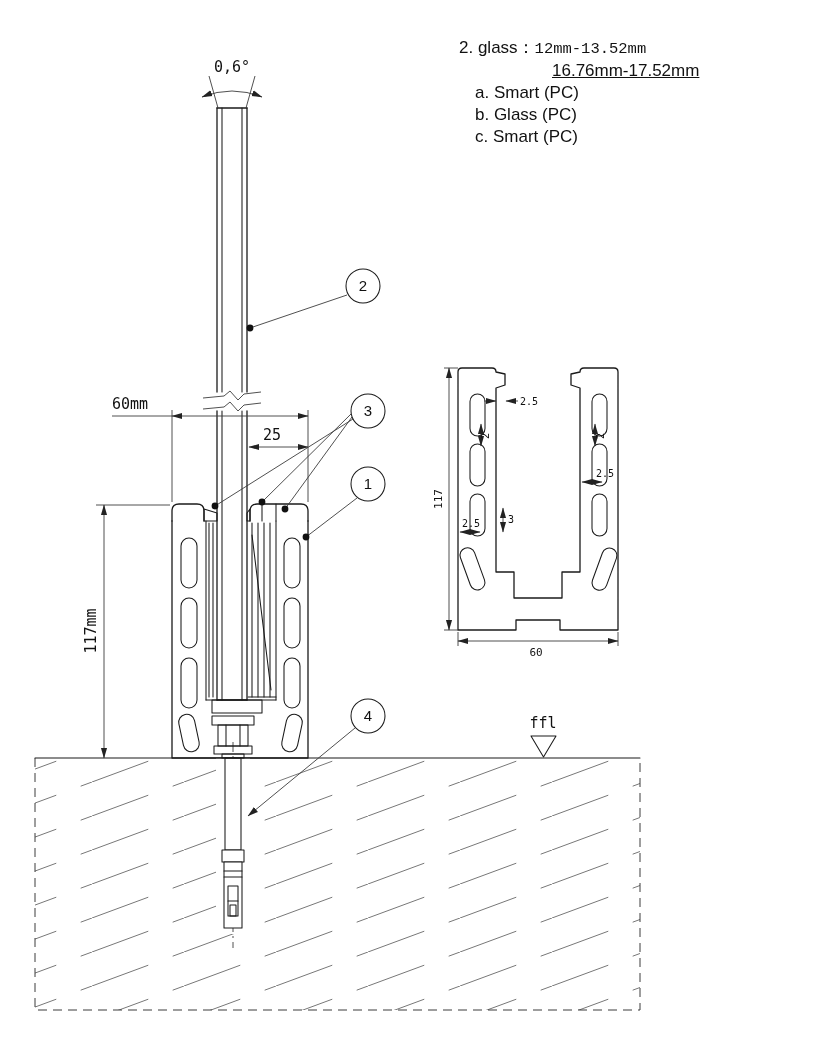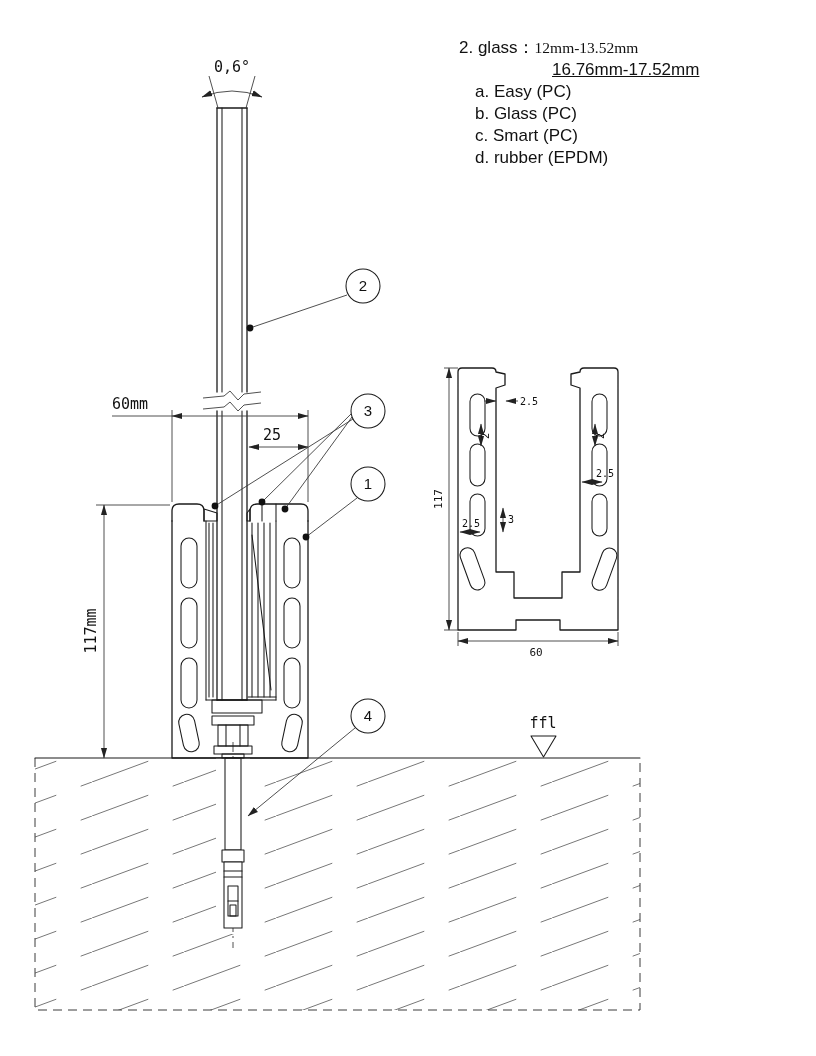--- a/index.html
+++ b/index.html
@@ -3,21 +3,21 @@
 <meta charset="utf-8">
 <style>
   html,body{margin:0;padding:0;}
   body{width:816px;height:1056px;position:relative;background:#ffffff;
        font-family:"Liberation Sans",sans-serif;color:#111;overflow:hidden;}
 
   .legend{position:absolute;left:459px;top:37px;width:352px;font-size:17px;line-height:22px;}
   .legend div{white-space:nowrap;}
   .ind1{padding-left:16px;}
   .ind2{padding-left:93px;text-decoration:underline;}
-  .cad{font-family:Liberation Serif, serif;font-size:15.5px;}
+  .cad{font-family:Liberation Mono, monospace;font-size:15.5px;}
 
   svg{position:absolute;left:0;top:0;}
   svg text{font-family:"DejaVu Sans Mono",monospace;fill:#111;}
   .dim{font-size:15px;}
   .dimmd{font-size:11px;}
   .dimsm{font-size:10px;}
   .cnum{font-size:15px;font-family:"Liberation Sans",sans-serif;}
 
   .ol{stroke:#1b1b1b;stroke-width:1.3;fill:none;stroke-linejoin:round;stroke-linecap:round;}
   .ol2{stroke:#1b1b1b;stroke-width:1.05;fill:none;stroke-linejoin:round;stroke-linecap:round;}
@@ -204,17 +204,16 @@
 
   <g>
     <text class="dim" x="543" y="728" text-anchor="middle">ffl</text>
     <path class="ol2" d="M531,736 L556,736 L543.5,757 Z" style="fill:#fff"></path>
   </g>
 </svg>
 
 <div class="legend">
   <div><span>2. glass：</span><span class="cad">12mm-13.52mm</span></div>
   <div class="ind2">16.76mm-17.52mm</div>
-  <div class="ind1">a. Easy (PC)</div>
+  <div class="ind1">a. Smart (PC)</div>
   <div class="ind1">b. Glass (PC)</div>
   <div class="ind1">c. Smart (PC)</div>
-  <div class="ind1">d. rubber (EPDM)</div>
 </div>
 
 </body></html>

